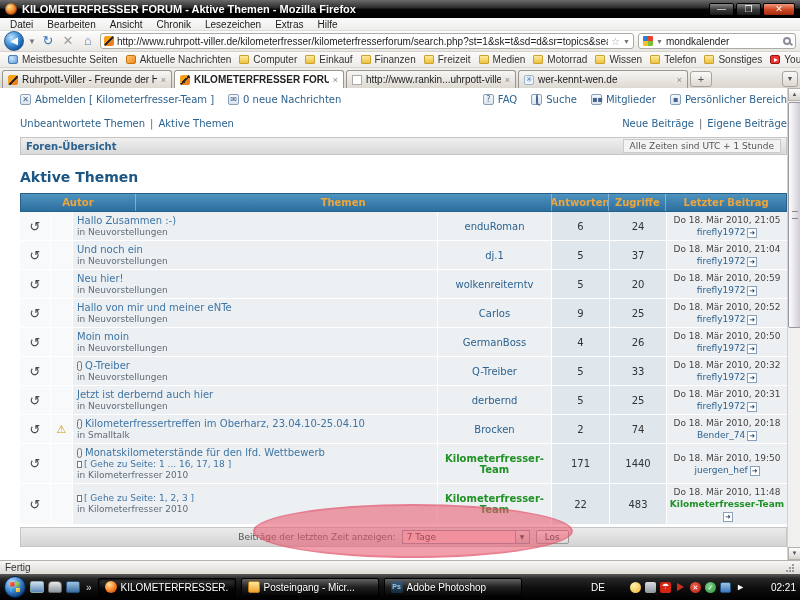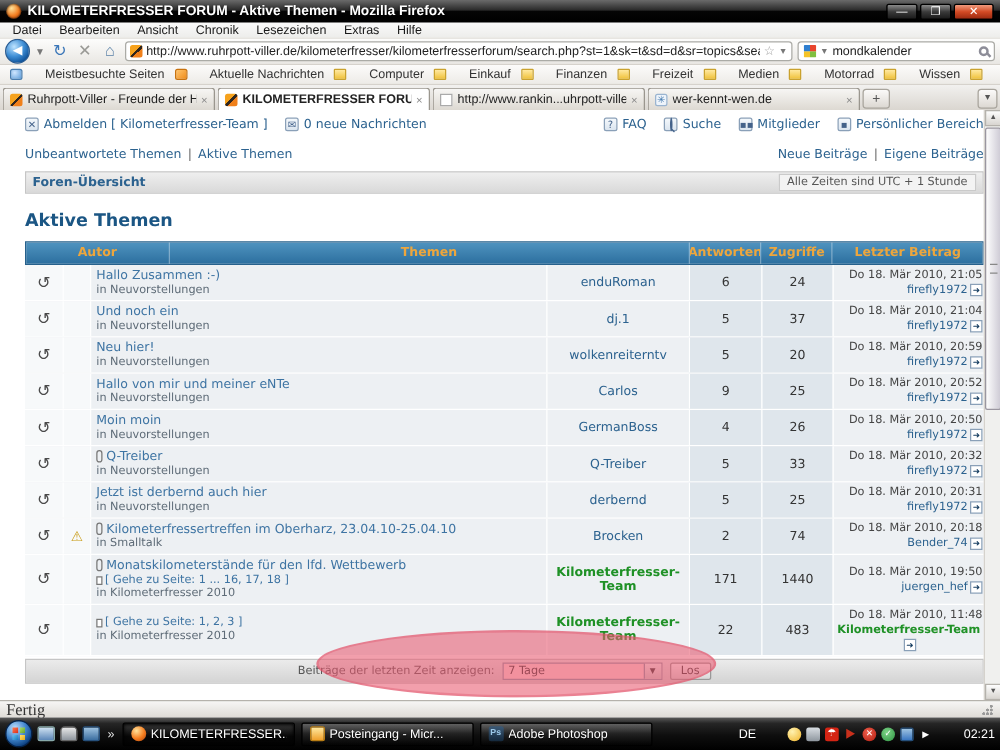--- a/index.html
+++ b/index.html
@@ -44,21 +44,21 @@
     background:linear-gradient(#2f7fd0,#2f7fd0) 0 0/5px 5px no-repeat,
                linear-gradient(#e8442c,#e8442c) 5px 0/5px 5px no-repeat,
                linear-gradient(#f5c327,#f5c327) 0 5px/5px 5px no-repeat,
                linear-gradient(#7fbf3f,#7fbf3f) 5px 5px/5px 5px no-repeat;}
   .search-text{font-size:10px;color:#222;flex:1;white-space:nowrap;overflow:hidden;}
   .mag{width:8px;height:8px;border:2px solid #8d8d98;border-radius:50%;position:relative;flex:0 0 auto;}
   .mag::after{content:"";position:absolute;width:4px;height:2px;background:#8d8d98;transform:rotate(45deg);right:-4px;bottom:-2px;}
 
   .bookmarksbar{position:absolute;top:52px;left:0;width:800px;height:16px;background:linear-gradient(#fcfbfa,#edebe7);
     display:flex;align-items:center;padding:0 4px;gap:2px;z-index:17;border-bottom:1px solid #d6d2cc;overflow:hidden;}
-  .bm{display:flex;align-items:center;gap:18px;padding:0 4px;flex:0 0 auto;}
+  .bm{display:flex;align-items:center;gap:4px;padding:0 4px;flex:0 0 auto;}
   .bm-label{font-size:10px;color:#333;white-space:nowrap;}
   .bm-ico{width:10px;height:9px;flex:0 0 auto;}
   .folder-icon{background:linear-gradient(#ffe9a0,#f0c23c);border:1px solid #caa22e;border-radius:1px;}
   .most-visited-icon{background:radial-gradient(circle at 35% 30%,#cfe6ff,#5b9bd8);border:1px solid #4a7eb0;border-radius:2px;}
   .rss-icon{background:linear-gradient(135deg,#ffc56e,#f08c1a);border:1px solid #c8720e;border-radius:2px;}
   .youtube-icon{background:linear-gradient(#e33), #c22;border:1px solid #911;border-radius:2px;position:relative;}
   .youtube-icon::after{content:"";position:absolute;left:3px;top:2px;border-left:4px solid #fff;border-top:2px solid transparent;border-bottom:2px solid transparent;}
 
   .tabstrip{position:absolute;top:68px;left:0;width:800px;height:20px;background:linear-gradient(#f2f1ef,#dad6d0);
     display:flex;align-items:flex-end;padding:0 2px;gap:2px;z-index:16;}
@@ -117,21 +117,21 @@
   .th-last{width:121px;}
 
   .trow{display:flex;align-items:stretch;border-bottom:1px solid #fff;background:#edf0f3;}
   .cell{border-left:1px solid #fff;display:flex;}
   .c-i1{width:30px;border-left:none;background:#f7f9fa;align-items:center;justify-content:center;}
   .c-i2{width:22px;background:#f7f9fa;align-items:center;justify-content:center;}
   .c-topic{width:365px;flex-direction:column;justify-content:center;padding:2px 4px;}
   .c-autor{width:114px;align-items:center;justify-content:center;text-align:center;}
   .c-num{width:58px;background:#dfe6ec;align-items:center;justify-content:center;color:#333;}
   .c-num2{width:57px;}
-  .c-last{width:121px;flex-direction:column;align-items:flex-end;justify-content:center;
+  .c-last{width:121px;flex-direction:column;align-items:center;justify-content:center;
     text-align:center;font-size:9px;color:#444;line-height:12px;padding:2px 1px;}
   .trow{min-height:28px;}
   .trow.tall{min-height:39px;}
 
   .swirl{font-size:13px;color:#4a4a4a;line-height:13px;}
   .warn-ico{color:#c89a10;font-size:11px;line-height:11px;}
   .clip-ico{display:inline-block;width:5px;height:10px;border:1px solid #777;border-radius:3px;
     margin-right:3px;vertical-align:-2px;}
   .t-title{font-size:10px;line-height:13px;color:#3e74a3;}
   .t-pages{font-size:9px;color:#3e74a3;line-height:11px;display:flex;align-items:center;gap:2px;}
@@ -163,21 +163,21 @@
   .sb-up{top:0;}
   .sb-down{bottom:0;}
   .sb-thumb{position:absolute;left:0;top:14px;width:13px;height:226px;border:1px solid #9a96a0;border-radius:2px;
     background:linear-gradient(90deg,#fdfdfd,#cfccd6);}
   .sb-thumb::after{content:"";position:absolute;left:3px;top:108px;width:6px;height:6px;
     border-top:1px solid #888;border-bottom:1px solid #888;}
 
   .statusbar{position:absolute;top:560px;left:0;width:800px;height:14px;
     background:linear-gradient(#f7f6f5,#dedbd6);border-top:1px solid #b5b2ac;
     display:flex;align-items:center;padding:0 5px;z-index:20;}
-  .status-text{font-size:13px;color:#333;font-family:Liberation Serif, serif;}
+  .status-text{font-size:10px;color:#333;}
   .grip{margin-left:auto;width:10px;height:10px;
     background:radial-gradient(circle at 8px 2px,#999 1px,transparent 1.4px),
                radial-gradient(circle at 5px 5px,#999 1px,transparent 1.4px),
                radial-gradient(circle at 8px 5px,#999 1px,transparent 1.4px),
                radial-gradient(circle at 2px 8px,#999 1px,transparent 1.4px),
                radial-gradient(circle at 5px 8px,#999 1px,transparent 1.4px),
                radial-gradient(circle at 8px 8px,#999 1px,transparent 1.4px);}
 
   
   .taskbar{position:absolute;top:574px;left:0;width:800px;height:26px;

